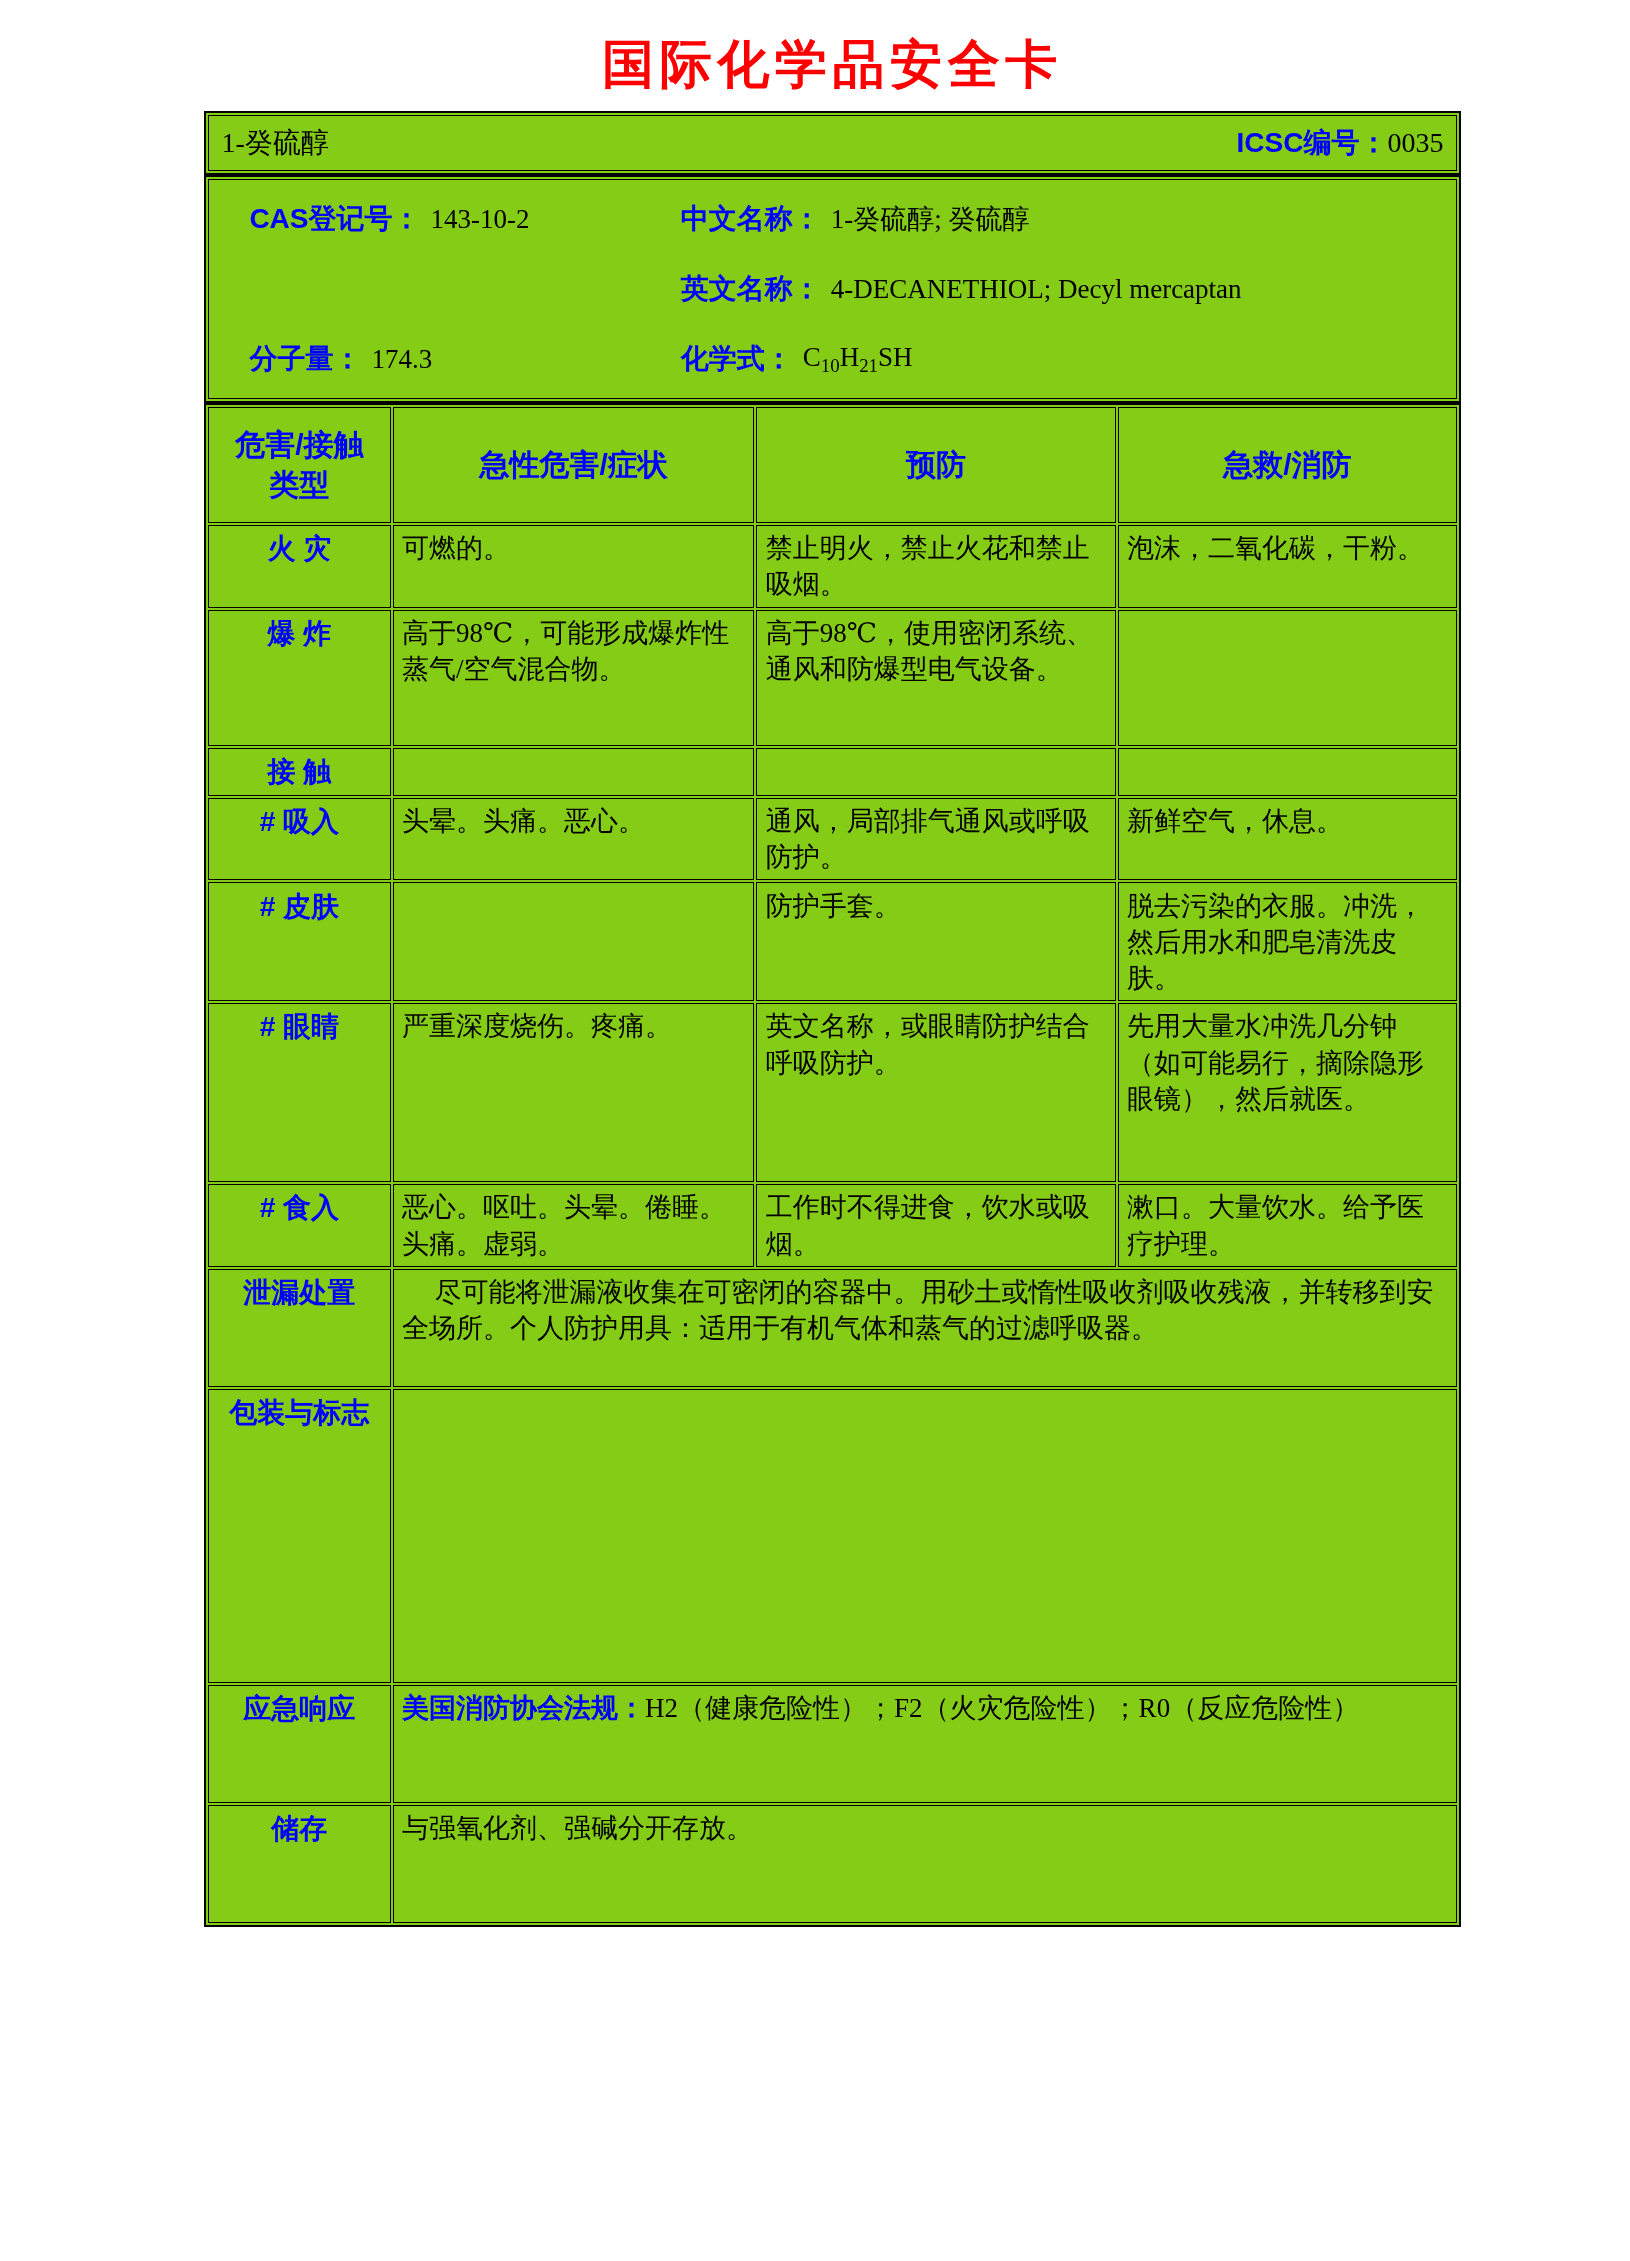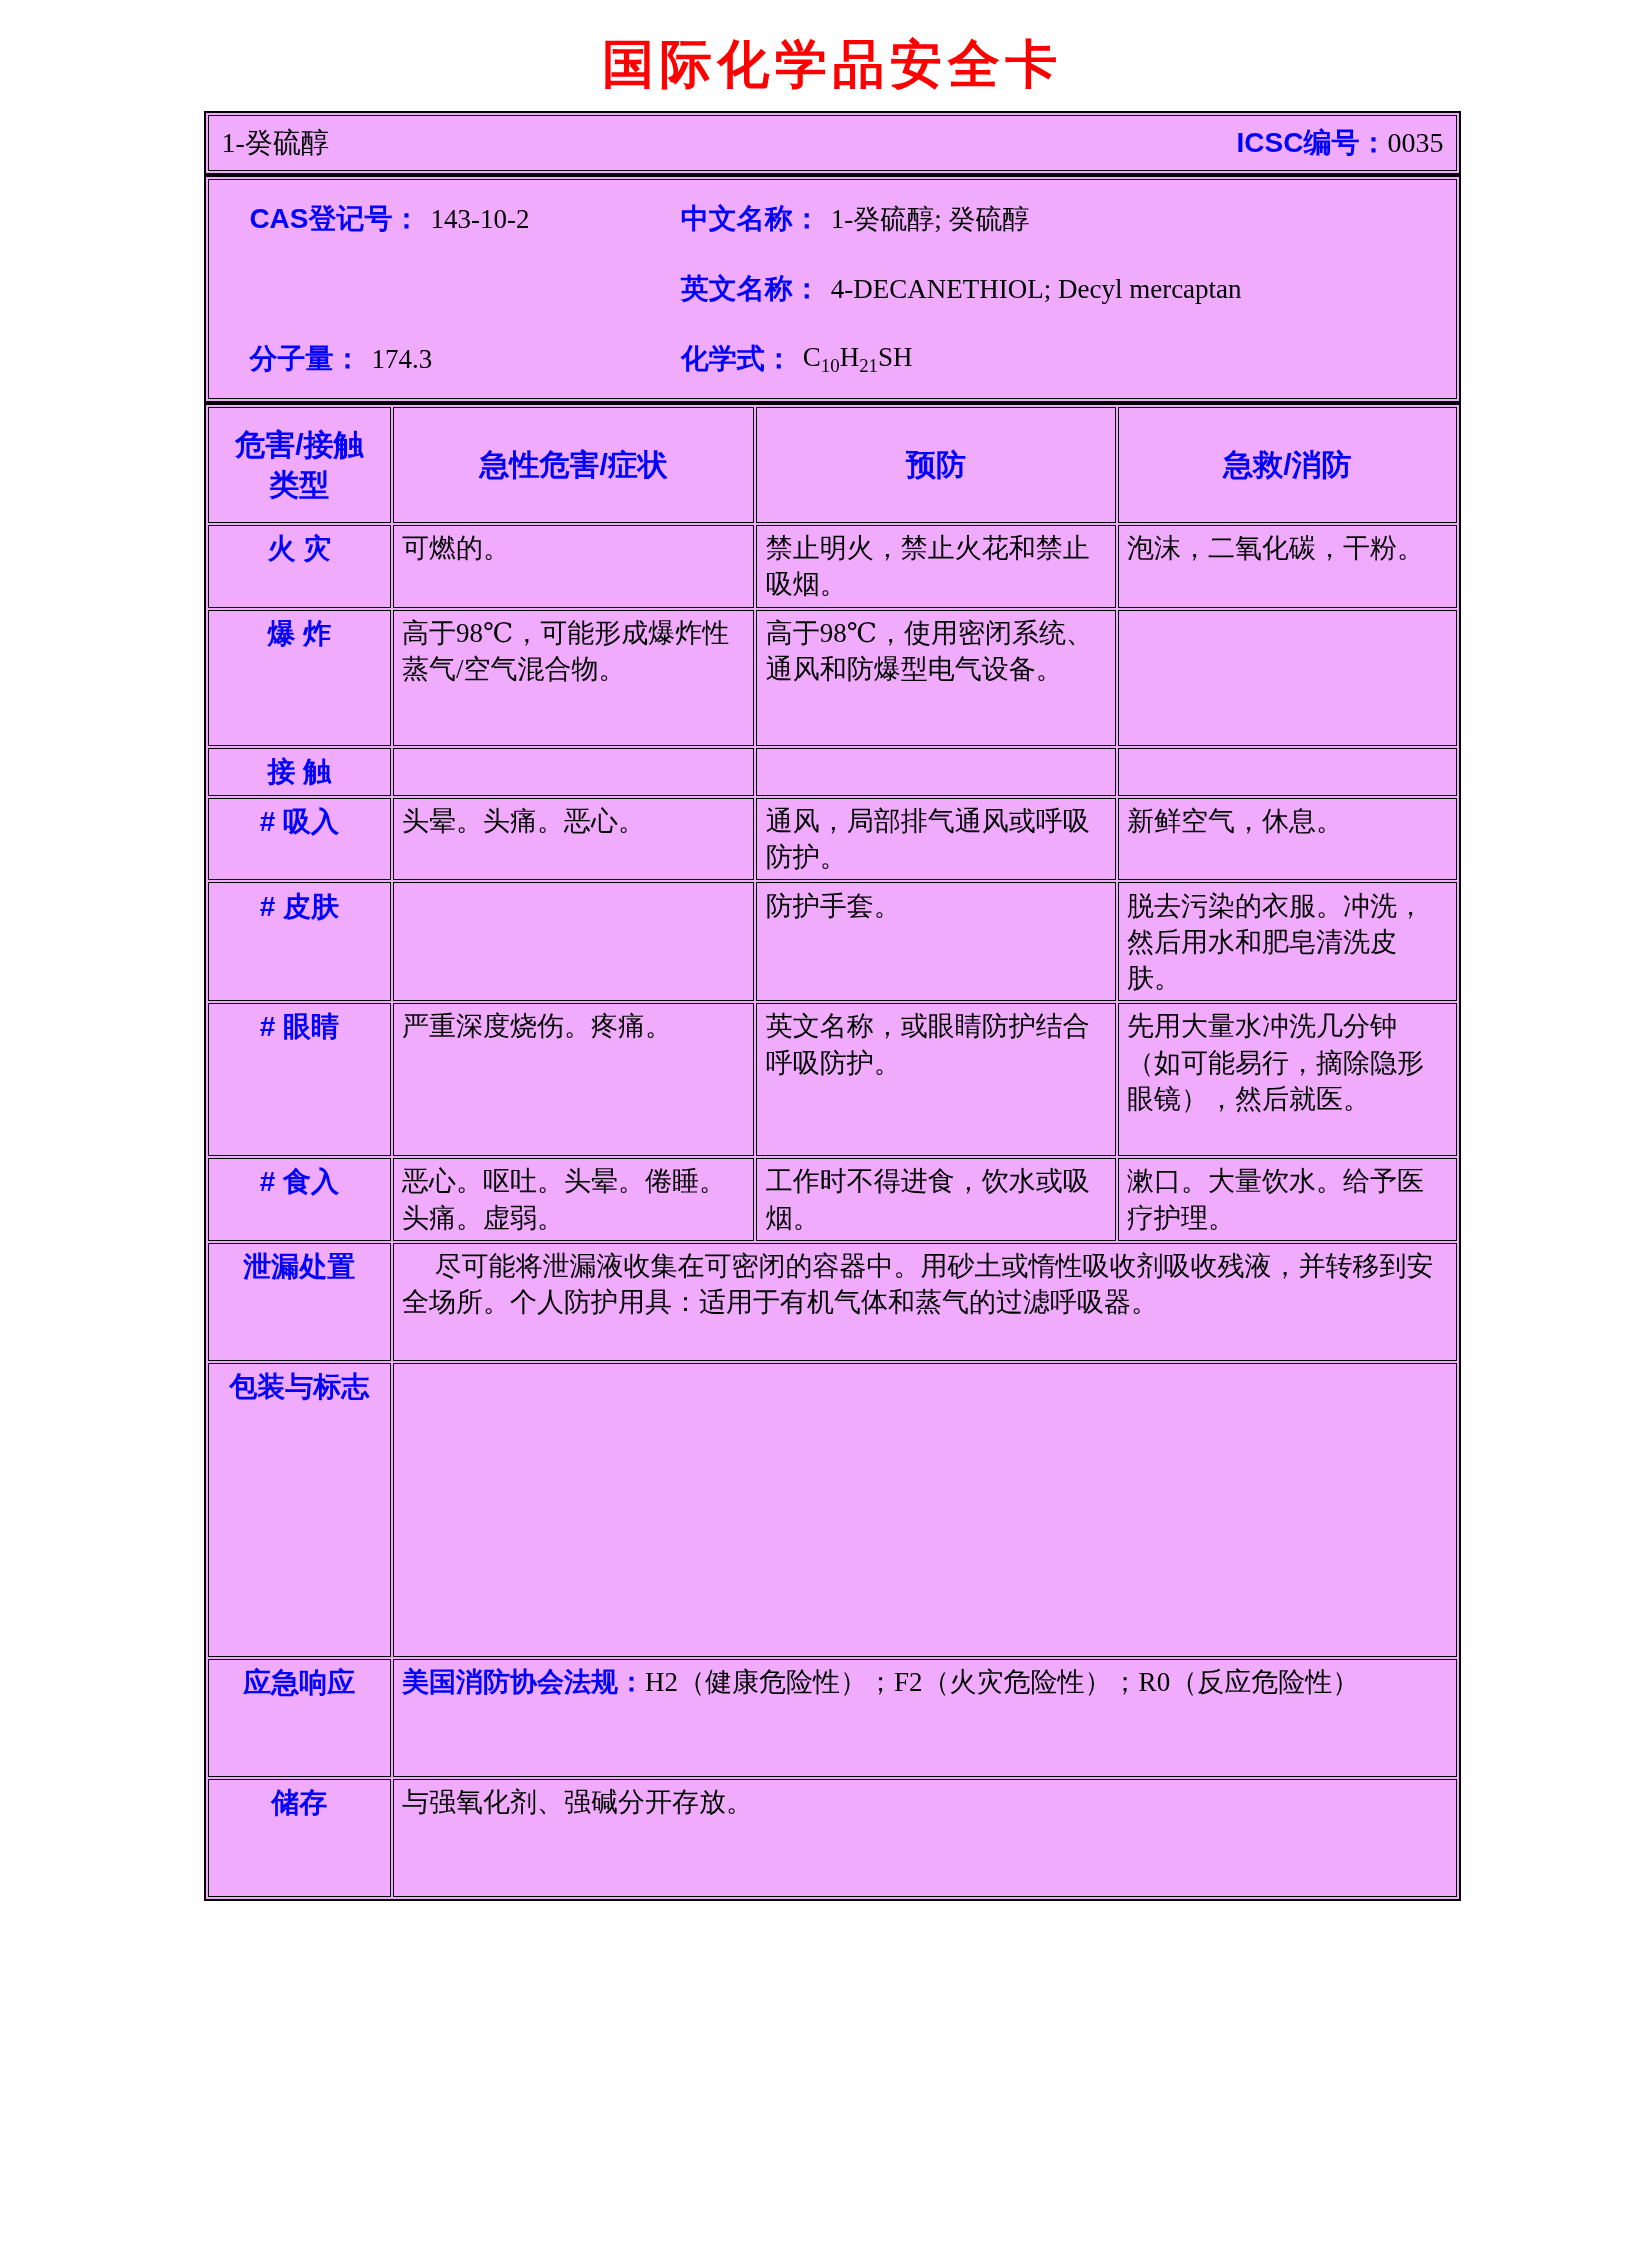--- a/index.html
+++ b/index.html
@@ -24,21 +24,21 @@
     font-size: 52px;
     letter-spacing: 5.6px;
   }
   .card { margin: 11.3px 0 0 204px; width: 1257px; }
 
   table.tbl {
     width: 100%;
     border-collapse: separate;
     border-spacing: 2.1px;
     border: 2.1px solid #000000;
-    background: #f0abfc;
+    background: #84cc16;
     table-layout: fixed;
   }
   table.tbl td {
     border: 1.4px solid #000000;
     padding: 4.2px 8.4px;
     vertical-align: top;
     line-height: 1.34;
     overflow: hidden;
   }
 
@@ -71,21 +71,21 @@
     text-align: center;
     vertical-align: middle;
     font-size: 30px;
   }
   .tr-head   { height: 116px; }
   .tr-fire   { height: 79px; }
   .tr-expl   { height: 136px; }
   .tr-contact{ height: 44px;  }
   .tr-inhale { height: 76px; }
   .tr-skin   { height: 117px; }
-  .tr-eyes   { height: 153px; }
+  .tr-eyes   { height: 179px; }
   .tr-ingest { height: 72px; }
   .tr-spill  { height: 118px; }
   .tr-pack   { height: 294px; }
   .tr-emerg  { height: 118px; }
   .tr-store  { height: 118px; }
   td.spill-content { text-indent: 1.2em; }
 </style>
 </head>
 <body>
 

